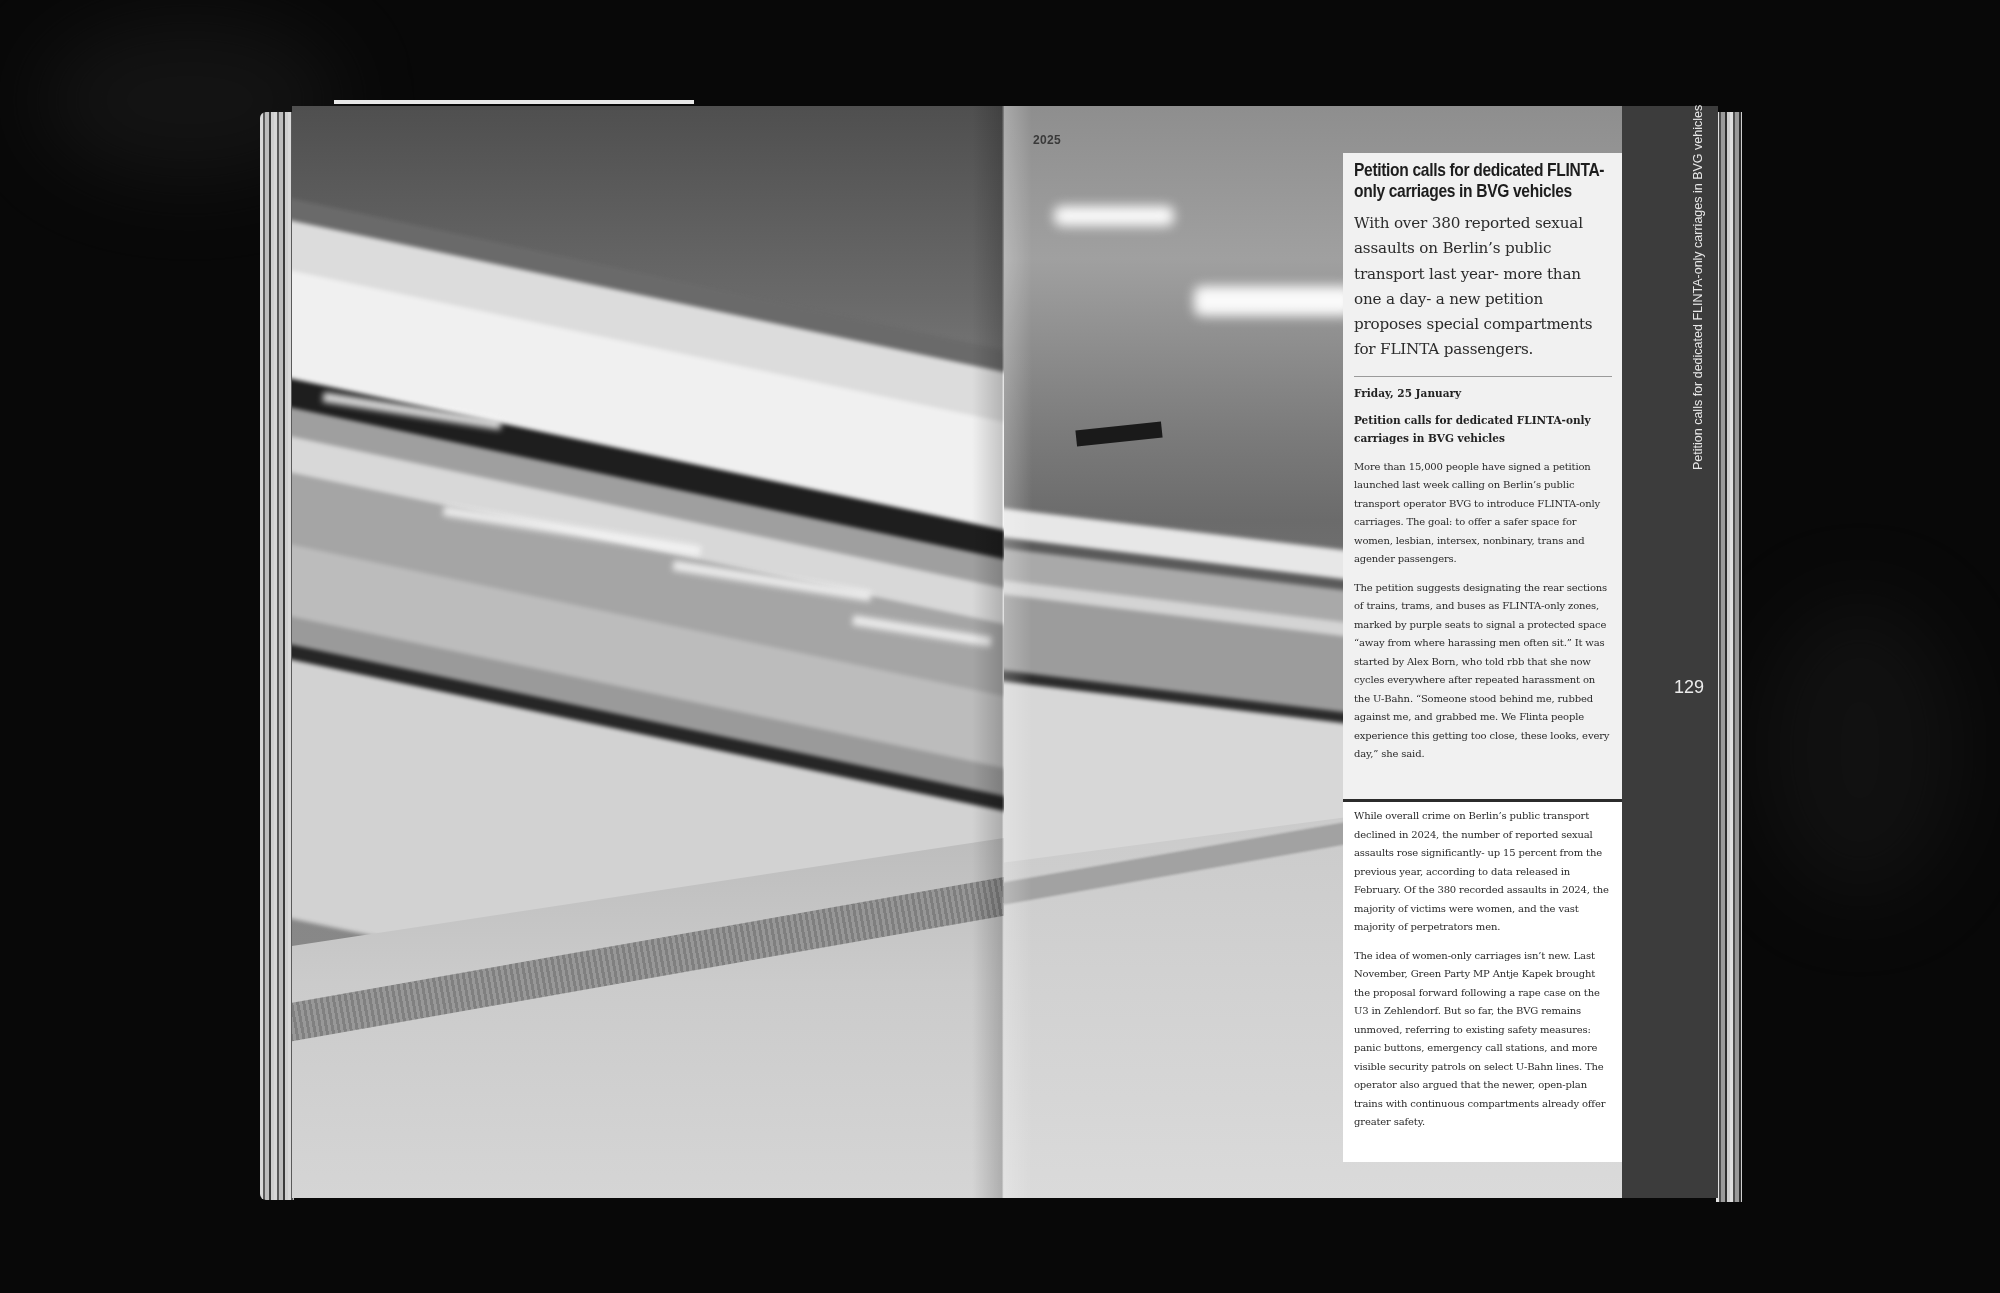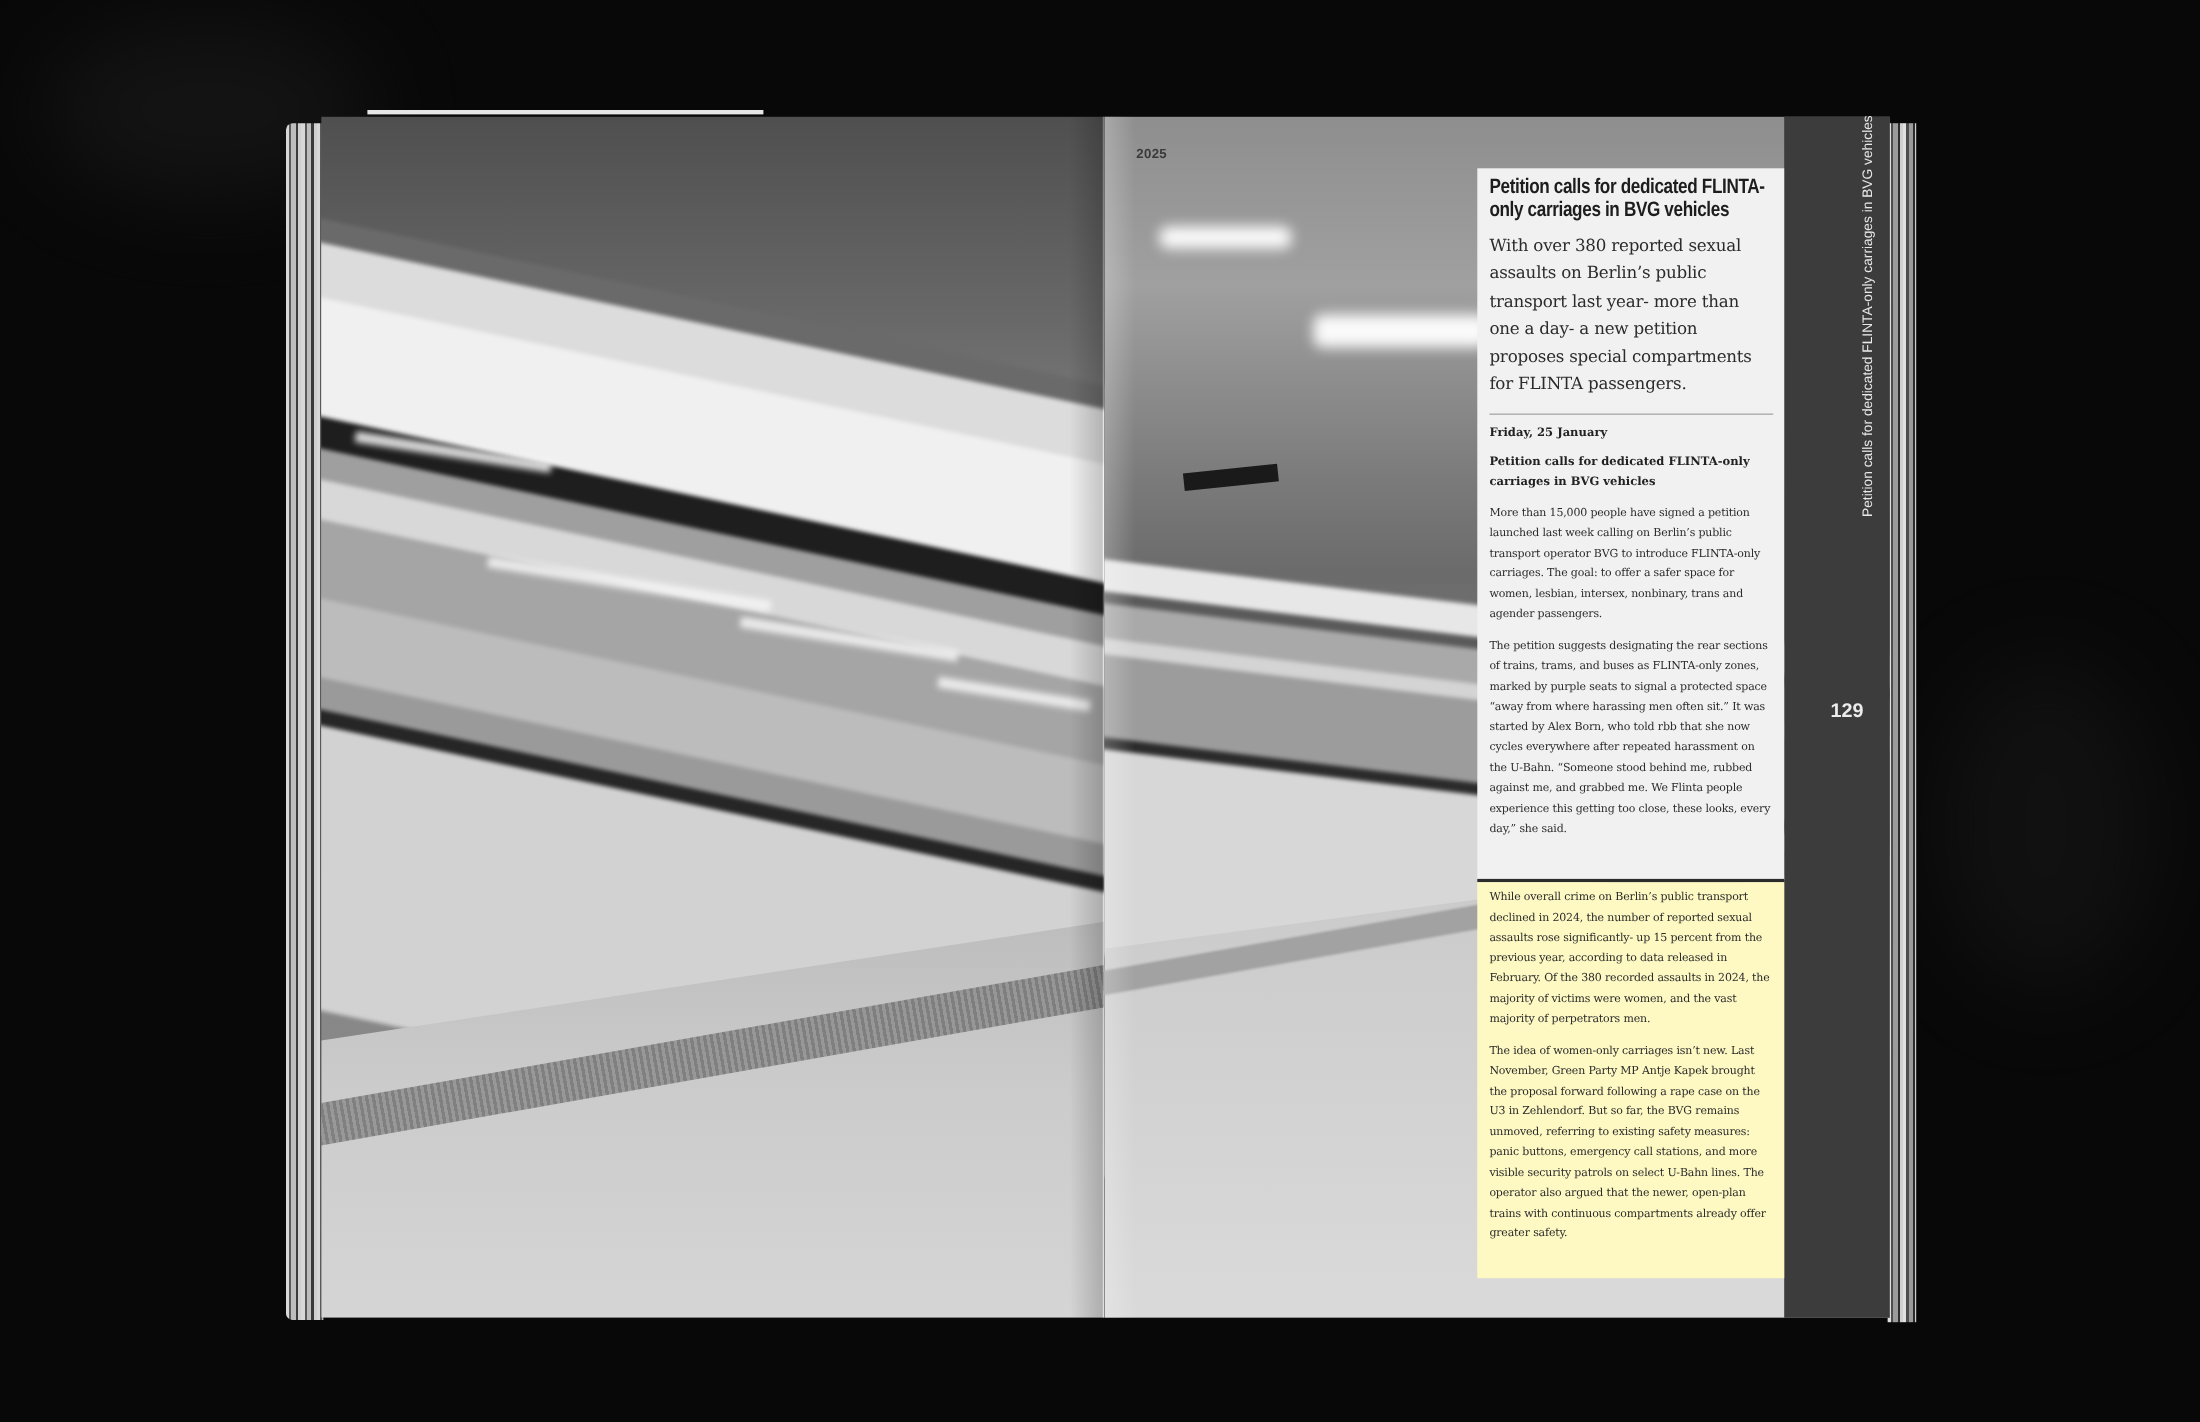--- a/index.html
+++ b/index.html
@@ -113,33 +113,33 @@
     position:absolute; left:1622px; top:106px; width:96px; height:1092px;
     background:#3c3c3c;
   }
   .running-title {
     position:absolute; left:1688px; top:120px; height:350px; width:20px;
     writing-mode:vertical-rl; transform:rotate(180deg);
     font-family:"Liberation Sans", sans-serif; font-size:12.5px; color:#e8e8e8; white-space:nowrap;
     display:flex; align-items:center; justify-content:flex-start;
   }
   .page-number {
-    position:absolute; left:1664px; top:636px; width:50px; 
-    font-family:"Liberation Sans", sans-serif; font-size:18px; color:#ececec;font-weight:bold;
+    position:absolute; left:1664px; top:677px; width:50px; text-align:center;
+    font-family:"Liberation Sans", sans-serif; font-size:18px; color:#ececec;
   }
 
   
   .card {
     position:absolute; left:1343px; top:153px; width:279px;
     background:#f1f1f1; color:#222; box-sizing:border-box;
     padding:6px 10px 10px 11px;
   }
   .card-top { height:647px; }
   .card-bottom { position:absolute; left:1343px; top:802px; width:279px; height:360px;
-    background:#fef9c3; box-sizing:border-box; padding:5px 10px 10px 11px; color:#222; }
+    background:#ffffff; box-sizing:border-box; padding:5px 10px 10px 11px; color:#222; }
   .card-divider { position:absolute; left:1343px; top:799px; width:279px; height:3px; background:#2b2b2b; }
   .headline {
     font-family:"Liberation Sans", sans-serif; font-weight:bold; font-size:19px; line-height:21px;
     letter-spacing:-.4px; transform:scaleX(.82); transform-origin:left; width:122%;
     color:#1d1d1d; margin:0 0 10px 0;
   }
   .standfirst {
     font-family:"DejaVu Serif", serif; font-size:15.2px; line-height:25.3px; color:#2b2b2b;
     margin:0 0 13px 0; letter-spacing:-.2px;
   }

